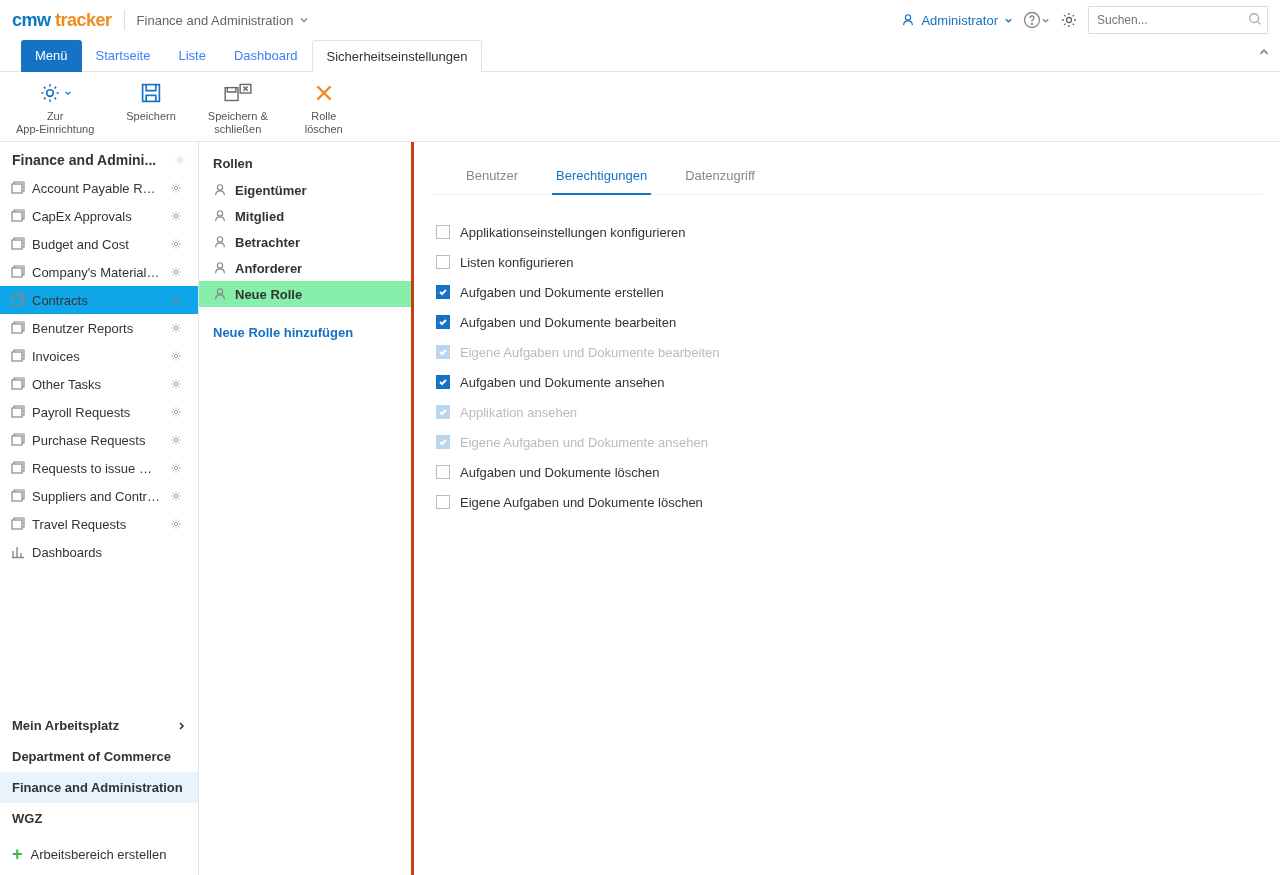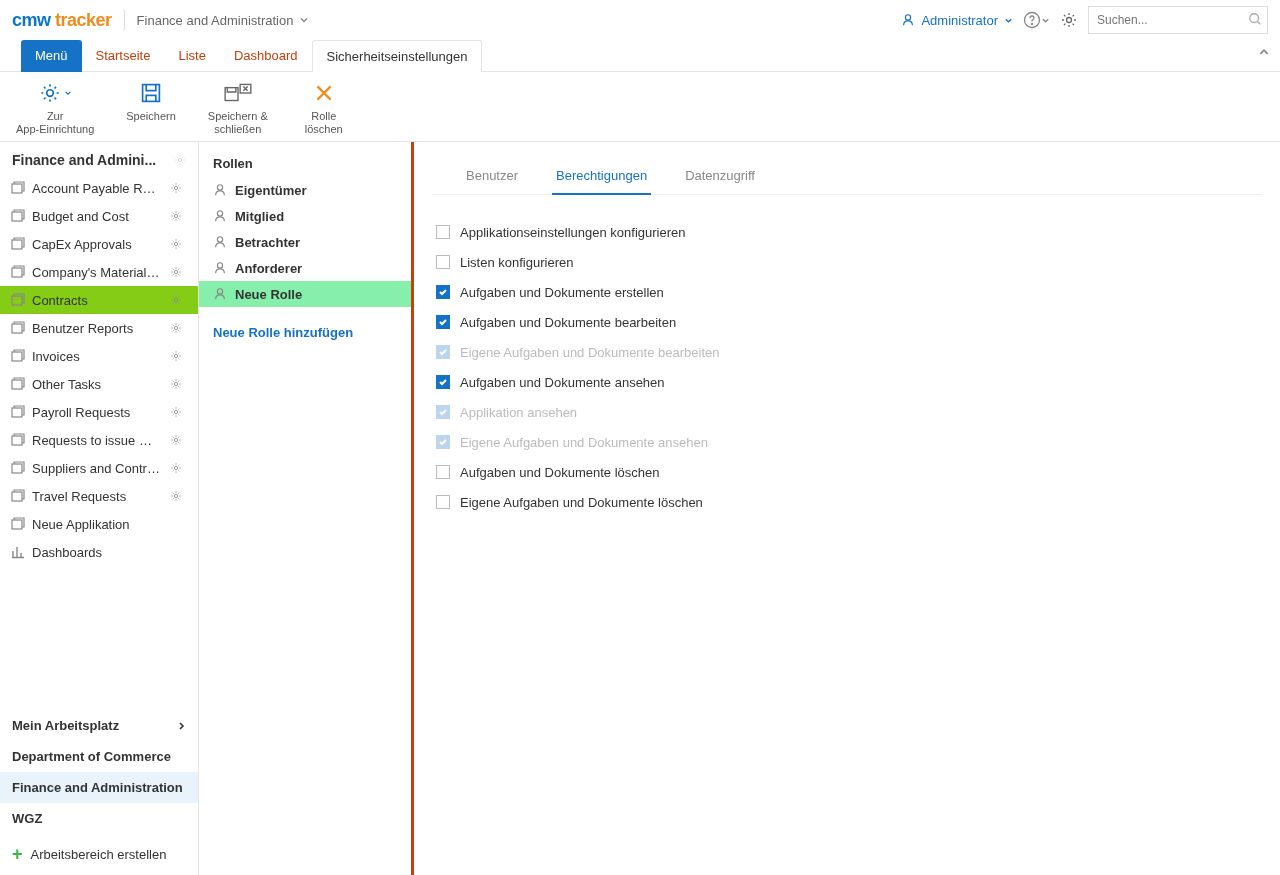--- a/index.html
+++ b/index.html
@@ -14,42 +14,42 @@
 .breadcrumb-title { color: #666; cursor: pointer; display: flex; align-items: center; gap: 6px; }
 .header-right { margin-left: auto; display: flex; align-items: center; gap: 10px; }
 .user-link { color: #1572c4; display: flex; align-items: center; gap: 6px; cursor: pointer; }
 .header-icon { color: #888; cursor: pointer; display:flex; align-items:center;}
 .search-box { position: relative; }
 .search-box input { width: 180px; height: 28px; padding: 0 24px 0 8px; border: 1px solid #ddd; font-size: 12px; color: #555; }
 .search-box .sicon { position: absolute; right: 6px; top: 6px; color: #aaa; }
 
 
 .nav-tabs { display: flex; align-items: center; height: 32px; border-bottom: 1px solid #e4e4e4; padding-left: 21px; position:relative;}
-.nav-tab { padding: 0 14px; height: 32px; display:flex; align-items:center; color: #c2410c; cursor: pointer; border-top-left-radius:3px; border-top-right-radius:3px;}
+.nav-tab { padding: 0 14px; height: 32px; display:flex; align-items:center; color: #3b82f6; cursor: pointer; border-top-left-radius:3px; border-top-right-radius:3px;}
 .nav-tab.primary { background: #1572c4; color: #fff; }
 .nav-tab.active { border: 1px solid #e4e4e4; border-bottom: none; background:#fff; margin-bottom:-1px; color:#333;}
 .nav-collapse { position:absolute; right:10px; top:6px; color:#888; cursor:pointer;}
 
 
 .toolbar { display: flex; align-items: flex-start; height: 70px; padding: 6px 10px; border-bottom: 1px solid #e4e4e4; gap: 20px;}
 .tool-btn { display: flex; flex-direction: column; align-items: center; justify-content: flex-start; cursor: pointer; padding: 2px 6px; min-width: 60px;}
 .tool-btn .ticon { height: 26px; display:flex; align-items:center; justify-content:center;}
 .tool-btn .tlabel { font-size: 11px; text-align: center; line-height: 1.15; margin-top: 4px; color:#555;}
 .gear-icon-blue svg { stroke:#1572c4; }
 .cross-orange svg { stroke:#f18b1d; }
 
 
 .main { display: flex; height: calc(875px - 40px - 32px - 70px); justify-content: space-between; }
 .sidebar-left { width: 199px; border-right: 1px solid #e4e4e4; display:flex; flex-direction:column;}
 .side-top { flex: 1; overflow-y:auto;}
 .side-header { font-size: 14px; font-weight: 600; padding: 10px 12px 6px; display:flex; align-items:center; justify-content:space-between;}
 .side-header .gear-ghost { color:#ddd; }
 .side-item { display:flex; align-items:center; padding: 5px 10px; height:28px; cursor:pointer; position:relative;}
 .side-item .gear-ghost { margin-left:auto; color:#ddd; }
-.side-item.selected { background:#84cc16; }
+.side-item.selected { background:#0ea5e9; }
 .side-item svg { flex:none; margin-right:6px; stroke:#888;}
 .side-label { white-space:nowrap; overflow:hidden; text-overflow:ellipsis; width:130px; color:#333;}
 .neue-app { color:#333;}
 .side-bottom { border-top:none; }
 .ws-item { padding: 8px 12px; font-size:13px; font-weight:600; cursor:pointer; display:flex; align-items:center; justify-content:space-between;}
 .ws-item.active { background:#e9f3fb;}
 .ws-create { display:flex; align-items:center; gap:8px; padding:10px 12px; cursor:pointer;}
 .ws-create .plus { color:#3bb54a; font-size:18px; font-weight:bold;}
 
 
@@ -203,42 +203,42 @@
             <svg class="gear-ghost" width="12" height="12" viewBox="0 0 18 18" fill="none" stroke="#ddd" stroke-width="1.3">
               <circle cx="9" cy="9" r="2.5"></circle>
               <path d="M9 2v2M9 14v2M2 9h2M14 9h2M4 4l1.4 1.4M12.6 12.6L14 14M14 4l-1.4 1.4M5.4 12.6L4 14"></path>
             </svg>
           </div>
           <div class="side-item">
             <svg width="16" height="16" viewBox="0 0 16 16" fill="none" stroke="#888" stroke-width="1.2">
               <rect x="2" y="4" width="10" height="9"></rect>
               <path d="M4 4V2h10v9h-2"></path>
             </svg>
+            <span class="side-label">CapEx Approvals</span>
+            <svg class="gear-ghost" width="12" height="12" viewBox="0 0 18 18" fill="none" stroke="#ddd" stroke-width="1.3">
+              <circle cx="9" cy="9" r="2.5"></circle>
+              <path d="M9 2v2M9 14v2M2 9h2M14 9h2M4 4l1.4 1.4M12.6 12.6L14 14M14 4l-1.4 1.4M5.4 12.6L4 14"></path>
+            </svg>
+          </div>
+          <div class="side-item">
+            <svg width="16" height="16" viewBox="0 0 16 16" fill="none" stroke="#888" stroke-width="1.2">
+              <rect x="2" y="4" width="10" height="9"></rect>
+              <path d="M4 4V2h10v9h-2"></path>
+            </svg>
             <span class="side-label">Budget and Cost</span>
             <svg class="gear-ghost" width="12" height="12" viewBox="0 0 18 18" fill="none" stroke="#ddd" stroke-width="1.3">
               <circle cx="9" cy="9" r="2.5"></circle>
               <path d="M9 2v2M9 14v2M2 9h2M14 9h2M4 4l1.4 1.4M12.6 12.6L14 14M14 4l-1.4 1.4M5.4 12.6L4 14"></path>
             </svg>
           </div>
           <div class="side-item">
             <svg width="16" height="16" viewBox="0 0 16 16" fill="none" stroke="#888" stroke-width="1.2">
               <rect x="2" y="4" width="10" height="9"></rect>
               <path d="M4 4V2h10v9h-2"></path>
             </svg>
-            <span class="side-label">CapEx Approvals</span>
-            <svg class="gear-ghost" width="12" height="12" viewBox="0 0 18 18" fill="none" stroke="#ddd" stroke-width="1.3">
-              <circle cx="9" cy="9" r="2.5"></circle>
-              <path d="M9 2v2M9 14v2M2 9h2M14 9h2M4 4l1.4 1.4M12.6 12.6L14 14M14 4l-1.4 1.4M5.4 12.6L4 14"></path>
-            </svg>
-          </div>
-          <div class="side-item">
-            <svg width="16" height="16" viewBox="0 0 16 16" fill="none" stroke="#888" stroke-width="1.2">
-              <rect x="2" y="4" width="10" height="9"></rect>
-              <path d="M4 4V2h10v9h-2"></path>
-            </svg>
             <span class="side-label">Company's Material A...</span>
             <svg class="gear-ghost" width="12" height="12" viewBox="0 0 18 18" fill="none" stroke="#ddd" stroke-width="1.3">
               <circle cx="9" cy="9" r="2.5"></circle>
               <path d="M9 2v2M9 14v2M2 9h2M14 9h2M4 4l1.4 1.4M12.6 12.6L14 14M14 4l-1.4 1.4M5.4 12.6L4 14"></path>
             </svg>
           </div>
           <div class="side-item selected">
             <svg width="16" height="16" viewBox="0 0 16 16" fill="none" stroke="#888" stroke-width="1.2">
               <rect x="2" y="4" width="10" height="9"></rect>
               <path d="M4 4V2h10v9h-2"></path>
@@ -291,20 +291,31 @@
             <svg class="gear-ghost" width="12" height="12" viewBox="0 0 18 18" fill="none" stroke="#ddd" stroke-width="1.3">
               <circle cx="9" cy="9" r="2.5"></circle>
               <path d="M9 2v2M9 14v2M2 9h2M14 9h2M4 4l1.4 1.4M12.6 12.6L14 14M14 4l-1.4 1.4M5.4 12.6L4 14"></path>
             </svg>
           </div>
           <div class="side-item">
             <svg width="16" height="16" viewBox="0 0 16 16" fill="none" stroke="#888" stroke-width="1.2">
               <rect x="2" y="4" width="10" height="9"></rect>
               <path d="M4 4V2h10v9h-2"></path>
             </svg>
+            <span class="side-label">Purchase Requests</span>
+            <svg class="gear-ghost" width="12" height="12" viewBox="0 0 18 18" fill="none" stroke="#ddd" stroke-width="1.3">
+              <circle cx="9" cy="9" r="2.5"></circle>
+              <path d="M9 2v2M9 14v2M2 9h2M14 9h2M4 4l1.4 1.4M12.6 12.6L14 14M14 4l-1.4 1.4M5.4 12.6L4 14"></path>
+            </svg>
+          </div>
+          <div class="side-item">
+            <svg width="16" height="16" viewBox="0 0 16 16" fill="none" stroke="#888" stroke-width="1.2">
+              <rect x="2" y="4" width="10" height="9"></rect>
+              <path d="M4 4V2h10v9h-2"></path>
+            </svg>
             <span class="side-label">Requests to issue Mat...</span>
             <svg class="gear-ghost" width="12" height="12" viewBox="0 0 18 18" fill="none" stroke="#ddd" stroke-width="1.3">
               <circle cx="9" cy="9" r="2.5"></circle>
               <path d="M9 2v2M9 14v2M2 9h2M14 9h2M4 4l1.4 1.4M12.6 12.6L14 14M14 4l-1.4 1.4M5.4 12.6L4 14"></path>
             </svg>
           </div>
           <div class="side-item">
             <svg width="16" height="16" viewBox="0 0 16 16" fill="none" stroke="#888" stroke-width="1.2">
               <rect x="2" y="4" width="10" height="9"></rect>
               <path d="M4 4V2h10v9h-2"></path>
@@ -320,27 +331,20 @@
               <rect x="2" y="4" width="10" height="9"></rect>
               <path d="M4 4V2h10v9h-2"></path>
             </svg>
             <span class="side-label">Travel Requests</span>
             <svg class="gear-ghost" width="12" height="12" viewBox="0 0 18 18" fill="none" stroke="#ddd" stroke-width="1.3">
               <circle cx="9" cy="9" r="2.5"></circle>
               <path d="M9 2v2M9 14v2M2 9h2M14 9h2M4 4l1.4 1.4M12.6 12.6L14 14M14 4l-1.4 1.4M5.4 12.6L4 14"></path>
             </svg>
           </div>
         </div>
-      <div class="side-item neue-app">
-        <svg width="16" height="16" viewBox="0 0 16 16" fill="none" stroke="#888" stroke-width="1.2">
-            <rect x="2" y="4" width="10" height="9"></rect>
-            <path d="M4 4V2h10v9h-2"></path>
-          </svg>
-        <span class="side-label">Neue Applikation</span>
-      </div>
       <div class="side-item">
         <svg width="16" height="16" viewBox="0 0 16 16" fill="none" stroke="#888" stroke-width="1.4">
             <path d="M3 13V7M7 13V3M11 13V9M2 13.5h12"></path>
           </svg>
         <span class="side-label">Dashboards</span>
       </div>
     </div>
     <div class="side-bottom">
       <div id="ws-items">
           <div class="ws-item">

